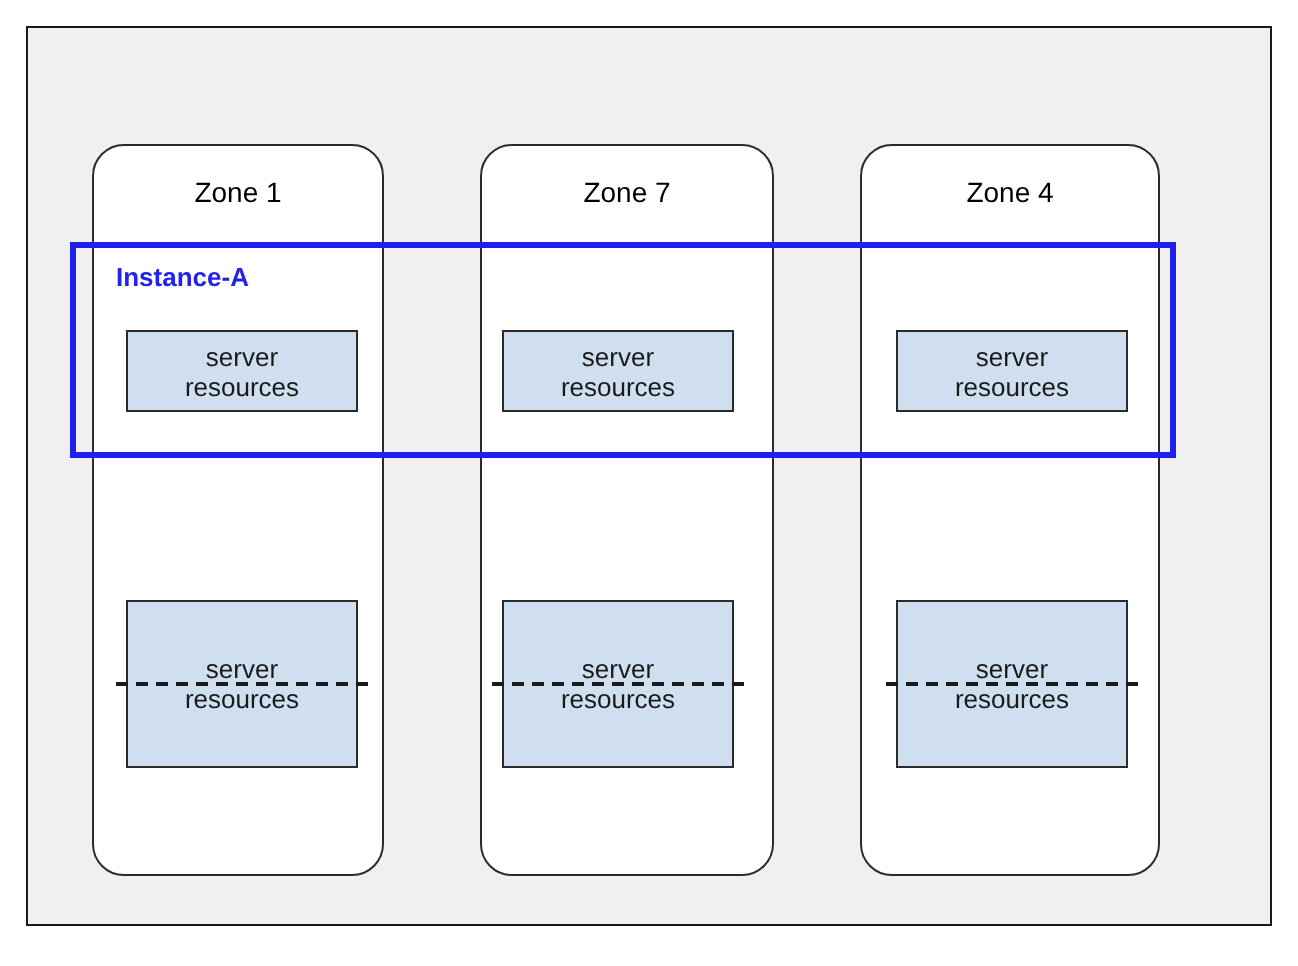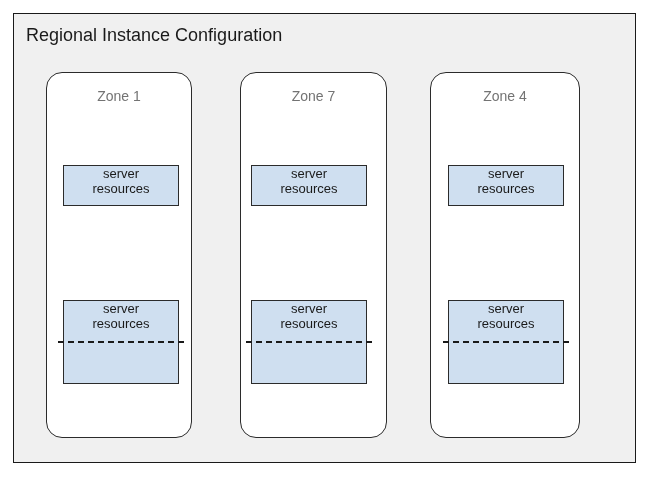--- a/index.html
+++ b/index.html
@@ -60,21 +60,21 @@
   .zone-3 { left: 430px; width: 150px; }
 
   .zone-label {
     position: absolute;
     top: 14px;
     left: 0;
     width: 100%;
     text-align: center;
     font-size: 14px;
     line-height: 18px;
-    color: #737373;
+    color: #000000;
   }
 
   
   .instance-frame {
     position: absolute;
     left: 35px;
     width: 553px;
     border: 3px solid #1f20ee;
     box-sizing: border-box;
     background: transparent;
@@ -94,20 +94,21 @@
     white-space: nowrap;
   }
 
   
   .server-box {
     position: absolute;
     background: #cfdff0;
     border: 1.2px solid #2b2b2b;
     box-sizing: border-box;
     display: flex;
+    align-items: center;
     justify-content: center;
   }
   .server-box .server-text {
     font-size: 13px;
     line-height: 15px;
     color: #1a1a1a;
     text-align: center;
     position: relative;
     z-index: 2;
     white-space: pre-line;
@@ -132,21 +133,20 @@
   .split-2 { left: 246px; width: 126px; }
   .split-3 { left: 443px; width: 126px; }
 </style>
 </head>
 <body>
 
 <div id="diagram-canvas">
 
   <div class="region-frame"></div>
 
-  <div class="region-title">Regional Instance Configuration</div>
 
   <div class="zone zone-1">
     <div class="zone-label">Zone 1</div>
   </div>
   <div class="zone zone-2">
     <div class="zone-label">Zone 7</div>
   </div>
   <div class="zone zone-3">
     <div class="zone-label">Zone 4</div>
   </div>
@@ -174,14 +174,17 @@
   </div>
   <div class="server-box box-b col-3">
     <span class="server-text">server
 resources</span>
   </div>
 
   <div class="split-line split-1"></div>
   <div class="split-line split-2"></div>
   <div class="split-line split-3"></div>
 
+  <div class="instance-frame instance-a">
+    <div class="instance-label">Instance-A</div>
+  </div>
 
 </div>
 
 </body></html>

